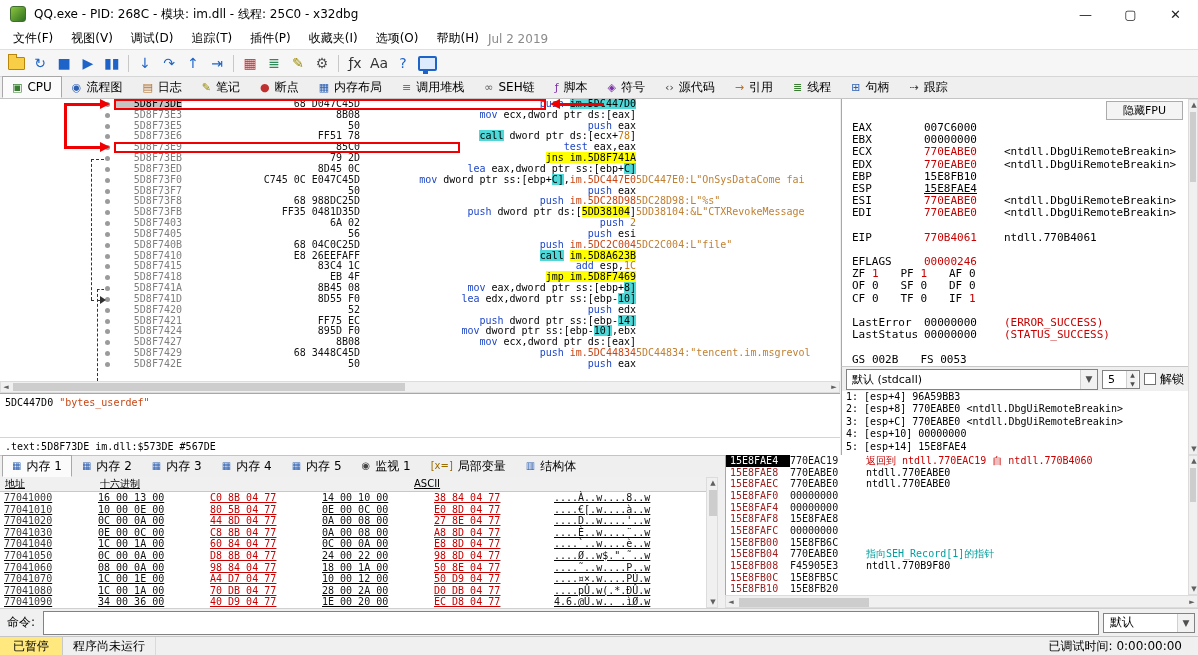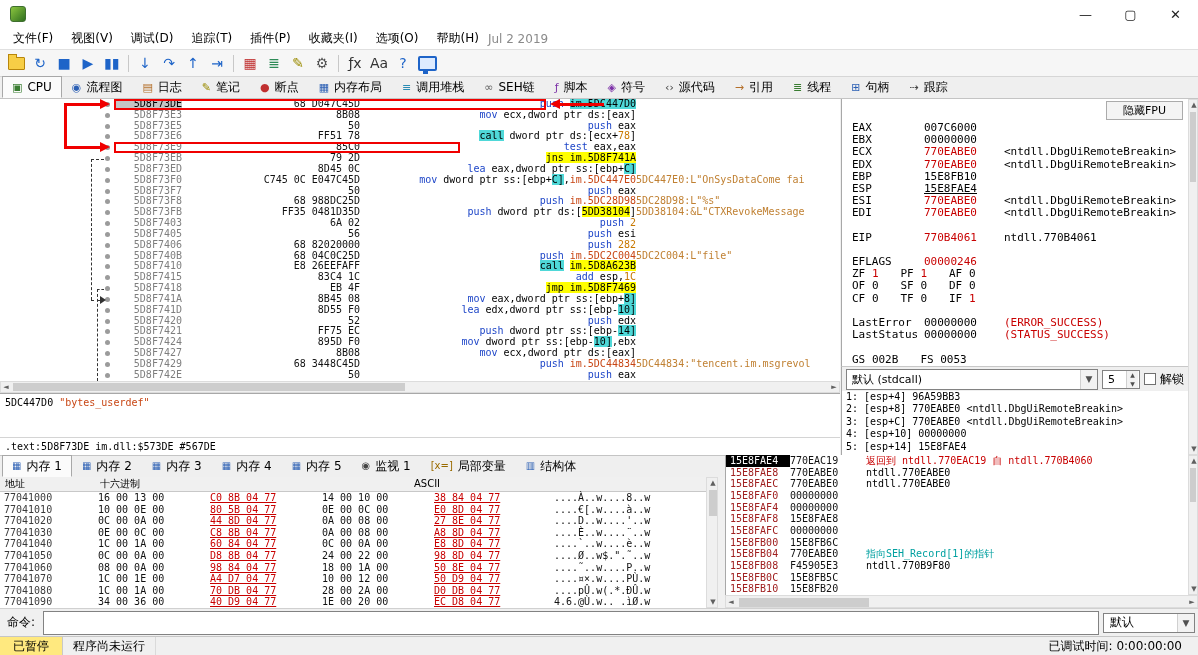--- a/index.html
+++ b/index.html
@@ -118,21 +118,21 @@
 
   
   .btabs{position:absolute;left:0;top:455px;width:725px;height:22px;background:#EFEFEF;border-top:1px solid #C4C4C4;
          box-sizing:border-box;display:flex;align-items:flex-end;padding-left:2px;}
   .btab{height:20px;display:flex;align-items:center;gap:5px;padding:0 9px;border:1px solid transparent;white-space:nowrap;}
   .btab.active{background:#FBFBFB;border:1px solid #A8A8A8;border-bottom-color:#FBFBFB;}
   .btab .ticn{font-size:10px;line-height:1;}
 
   
   .dump{position:absolute;left:0;top:477px;width:706px;height:131px;background:#FFF;overflow:hidden;
-        font-family:"DejaVu Sans Mono","Liberation Mono",monospace;font-size:10px;}
+        font-family:"DejaVu Sans Mono","Liberation Mono",monospace;font-size:10px;text-decoration:underline;}
   .dump-head{height:14px;line-height:14px;background:#F0F0F0;border-bottom:1px solid #C8C8C8;display:flex;
              font-family:"DejaVu Sans","Liberation Sans",sans-serif;font-size:10px;}
   .dh-addr{width:70px;padding-left:5px;box-sizing:border-box;}
   .dh-hex{width:336px;padding-left:30px;box-sizing:border-box;}
   .dh-ascii{padding-left:8px;}
   .mrow{display:flex;height:11.6px;line-height:11.6px;white-space:pre;gap:28px;}
   .maddr{width:70px;flex:none;padding-left:4px;box-sizing:border-box;color:#3A3A3A;}
   .mg{width:78px;flex:none;margin-right:6px;color:#111;}
   .mg.red{color:#C80000;text-decoration:underline;}
   .mascii{padding-left:8px;color:#111;}
@@ -161,20 +161,21 @@
   .st-msg{padding:0 10px;border-right:1px solid #DADADA;height:100%;display:flex;align-items:center;}
   .st-time{margin-left:auto;padding-right:16px;}
 </style>
 </head>
 <body>
 
 <div id="app">
 
   <div class="titlebar">
     <div class="app-icon"></div>
+    <div class="title-text">QQ.exe - PID: 268C - 模块: im.dll - 线程: 25C0 - x32dbg</div>
     <div class="win-btns" id="win-btns">
         <div class="win-btn">—</div>
         <div class="win-btn">▢</div>
         <div class="win-btn">✕</div>
       </div>
   </div>
 
   <div class="menubar" id="menubar">
       <div class="menu-item">文件(F)</div>
       <div class="menu-item">视图(V)</div>
@@ -315,21 +316,20 @@
         <div class="drow"><span class="dgut"><span class="dot"></span></span><span class="daddr">5D8F73E6</span><span class="dbytes">FF51 78</span><span class="dins"><span class="tok-call">call</span><span class="tok-pln"> dword ptr ds:[ecx+</span><span class="tok-num">78</span><span class="tok-pln">]</span></span><span class="dcmt"></span></div>
         <div class="drow"><span class="dgut"><span class="dot"></span></span><span class="daddr">5D8F73E9</span><span class="dbytes">85C0</span><span class="dins"><span class="tok-mn">test </span><span class="tok-pln">eax,eax</span></span><span class="dcmt"></span></div>
         <div class="drow"><span class="dgut"><span class="dot"></span></span><span class="daddr">5D8F73EB</span><span class="dbytes">79 2D</span><span class="dins"><span class="tok-jcc">jns im.5D8F741A</span></span><span class="dcmt"></span></div>
         <div class="drow"><span class="dgut"><span class="dot"></span></span><span class="daddr">5D8F73ED</span><span class="dbytes">8D45 0C</span><span class="dins"><span class="tok-mn">lea </span><span class="tok-pln">eax,dword ptr ss:[ebp+</span><span class="tok-cy">C]</span></span><span class="dcmt"></span></div>
         <div class="drow"><span class="dgut"><span class="dot"></span></span><span class="daddr">5D8F73F0</span><span class="dbytes">C745 0C E047C45D</span><span class="dins"><span class="tok-mn">mov </span><span class="tok-pln">dword ptr ss:[ebp+</span><span class="tok-cy">C]</span><span class="tok-pln">,</span><span class="tok-mad">im.5DC447E0</span></span><span class="dcmt">5DC447E0:L"OnSysDataCome fai</span></div>
         <div class="drow"><span class="dgut"><span class="dot"></span></span><span class="daddr">5D8F73F7</span><span class="dbytes">50</span><span class="dins"><span class="tok-mn">push </span><span class="tok-pln">eax</span></span><span class="dcmt"></span></div>
         <div class="drow"><span class="dgut"><span class="dot"></span></span><span class="daddr">5D8F73F8</span><span class="dbytes">68 988DC25D</span><span class="dins"><span class="tok-mn">push </span><span class="tok-mad">im.5DC28D98</span></span><span class="dcmt">5DC28D98:L"%s"</span></div>
         <div class="drow"><span class="dgut"><span class="dot"></span></span><span class="daddr">5D8F73FB</span><span class="dbytes">FF35 0481D35D</span><span class="dins"><span class="tok-mn">push </span><span class="tok-pln">dword ptr ds:[</span><span class="tok-yl">5DD38104</span><span class="tok-pln">]</span></span><span class="dcmt">5DD38104:&amp;L"CTXRevokeMessage</span></div>
         <div class="drow"><span class="dgut"><span class="dot"></span></span><span class="daddr">5D8F7403</span><span class="dbytes">6A 02</span><span class="dins"><span class="tok-mn">push </span><span class="tok-num">2</span></span><span class="dcmt"></span></div>
         <div class="drow"><span class="dgut"><span class="dot"></span></span><span class="daddr">5D8F7405</span><span class="dbytes">56</span><span class="dins"><span class="tok-mn">push </span><span class="tok-pln">esi</span></span><span class="dcmt"></span></div>
-        <div class="drow"><span class="dgut"><span class="dot"></span></span><span class="daddr">5D8F7406</span><span class="dbytes">68 82020000</span><span class="dins"><span class="tok-mn">push </span><span class="tok-num">282</span></span><span class="dcmt"></span></div>
         <div class="drow"><span class="dgut"><span class="dot"></span></span><span class="daddr">5D8F740B</span><span class="dbytes">68 04C0C25D</span><span class="dins"><span class="tok-mn">push </span><span class="tok-mad">im.5DC2C004</span></span><span class="dcmt">5DC2C004:L"file"</span></div>
         <div class="drow"><span class="dgut"><span class="dot"></span></span><span class="daddr">5D8F7410</span><span class="dbytes">E8 26EEFAFF</span><span class="dins"><span class="tok-call">call</span><span class="tok-pln"> </span><span class="tok-yl">im.5D8A623B</span></span><span class="dcmt"></span></div>
         <div class="drow"><span class="dgut"><span class="dot"></span></span><span class="daddr">5D8F7415</span><span class="dbytes">83C4 1C</span><span class="dins"><span class="tok-mn">add </span><span class="tok-pln">esp,</span><span class="tok-num">1C</span></span><span class="dcmt"></span></div>
         <div class="drow"><span class="dgut"><span class="dot"></span></span><span class="daddr">5D8F7418</span><span class="dbytes">EB 4F</span><span class="dins"><span class="tok-jcc">jmp im.5D8F7469</span></span><span class="dcmt"></span></div>
         <div class="drow"><span class="dgut"><span class="dot"></span></span><span class="daddr">5D8F741A</span><span class="dbytes">8B45 08</span><span class="dins"><span class="tok-mn">mov </span><span class="tok-pln">eax,dword ptr ss:[ebp+</span><span class="tok-cy">8]</span></span><span class="dcmt"></span></div>
         <div class="drow"><span class="dgut"><span class="dot"></span></span><span class="daddr">5D8F741D</span><span class="dbytes">8D55 F0</span><span class="dins"><span class="tok-mn">lea </span><span class="tok-pln">edx,dword ptr ss:[ebp-</span><span class="tok-cy">10]</span></span><span class="dcmt"></span></div>
         <div class="drow"><span class="dgut"><span class="dot"></span></span><span class="daddr">5D8F7420</span><span class="dbytes">52</span><span class="dins"><span class="tok-mn">push </span><span class="tok-pln">edx</span></span><span class="dcmt"></span></div>
         <div class="drow"><span class="dgut"><span class="dot"></span></span><span class="daddr">5D8F7421</span><span class="dbytes">FF75 EC</span><span class="dins"><span class="tok-mn">push </span><span class="tok-pln">dword ptr ss:[ebp-</span><span class="tok-cy">14]</span></span><span class="dcmt"></span></div>
         <div class="drow"><span class="dgut"><span class="dot"></span></span><span class="daddr">5D8F7424</span><span class="dbytes">895D F0</span><span class="dins"><span class="tok-mn">mov </span><span class="tok-pln">dword ptr ss:[ebp-</span><span class="tok-cy">10]</span><span class="tok-pln">,ebx</span></span><span class="dcmt"></span></div>
         <div class="drow"><span class="dgut"><span class="dot"></span></span><span class="daddr">5D8F7427</span><span class="dbytes">8B08</span><span class="dins"><span class="tok-mn">mov </span><span class="tok-pln">ecx,dword ptr ds:[eax]</span></span><span class="dcmt"></span></div>

